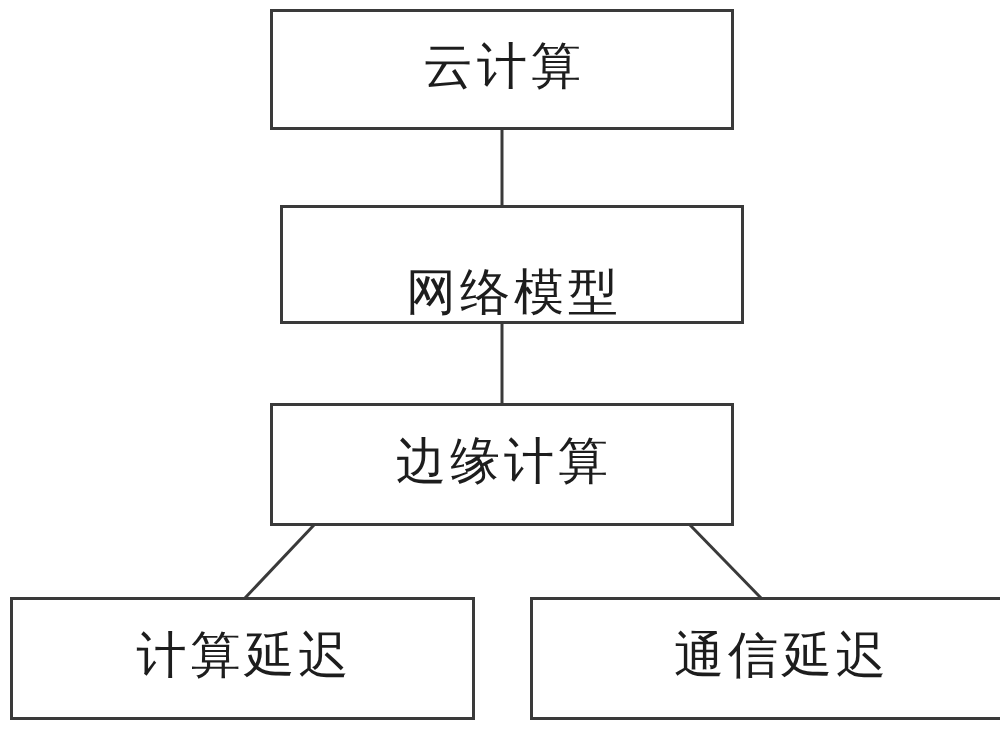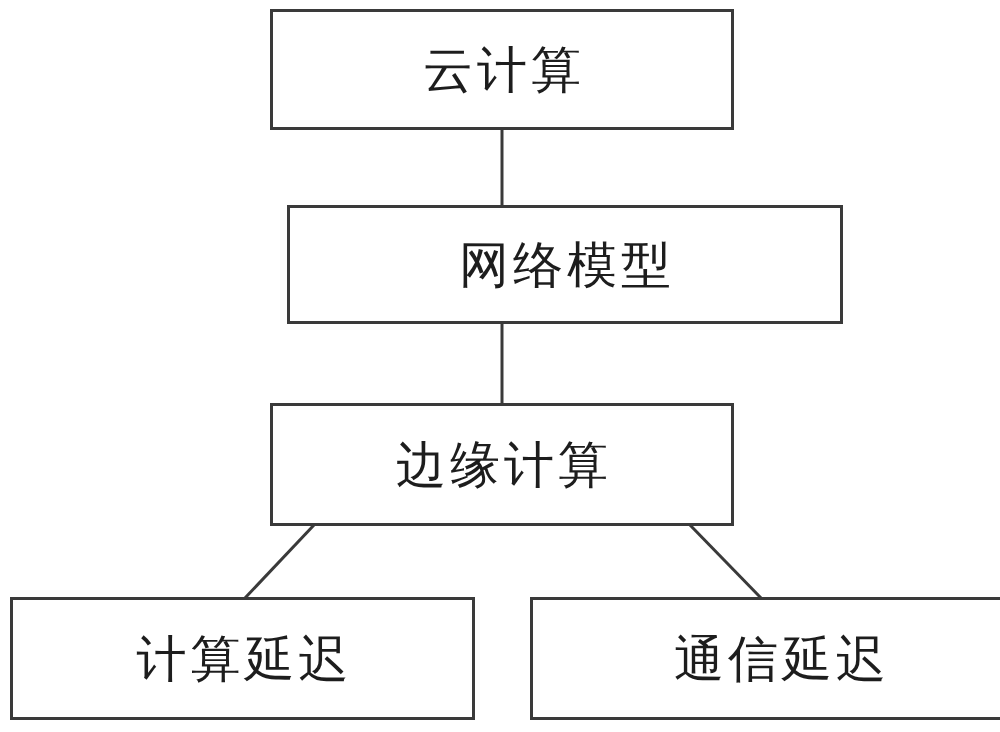--- a/index.html
+++ b/index.html
@@ -30,32 +30,32 @@
     position: absolute;
     box-sizing: border-box;
     border: 3px solid #3a3a3a;
     background: #ffffff;
     display: flex;
     align-items: center;
     justify-content: center;
     z-index: 2;
   }
   .node-label {
-    font-family: Liberation Serif, serif;
+    font-family: Liberation Mono, monospace;
     font-size: 50px;
     line-height: 1;
     color: #1d1d1d;
     letter-spacing: 4px;
     text-indent: 4px;
     white-space: nowrap;
     font-weight: 400;
   }
   
   #node-cloud-computing   { left: 270px; top: 9px;   width: 464px; height: 121px; }
-  #node-network-model     { left: 287px; top: 205px; width: 556px; height: 119px; }
+  #node-network-model     { left: 280px; top: 205px; width: 464px; height: 119px; align-items: flex-end; }
   #node-edge-computing    { left: 270px; top: 403px; width: 464px; height: 123px; }
   #node-computation-delay { left: 10px;  top: 597px; width: 465px; height: 123px; }
   #node-communication-delay { left: 530px; top: 597px; width: 500px; height: 123px; }
 </style>
 </head>
 <body>
 
 <div id="canvas">
 
   <svg id="connectors" viewBox="0 0 1000 732" xmlns="http://www.w3.org/2000/svg">

